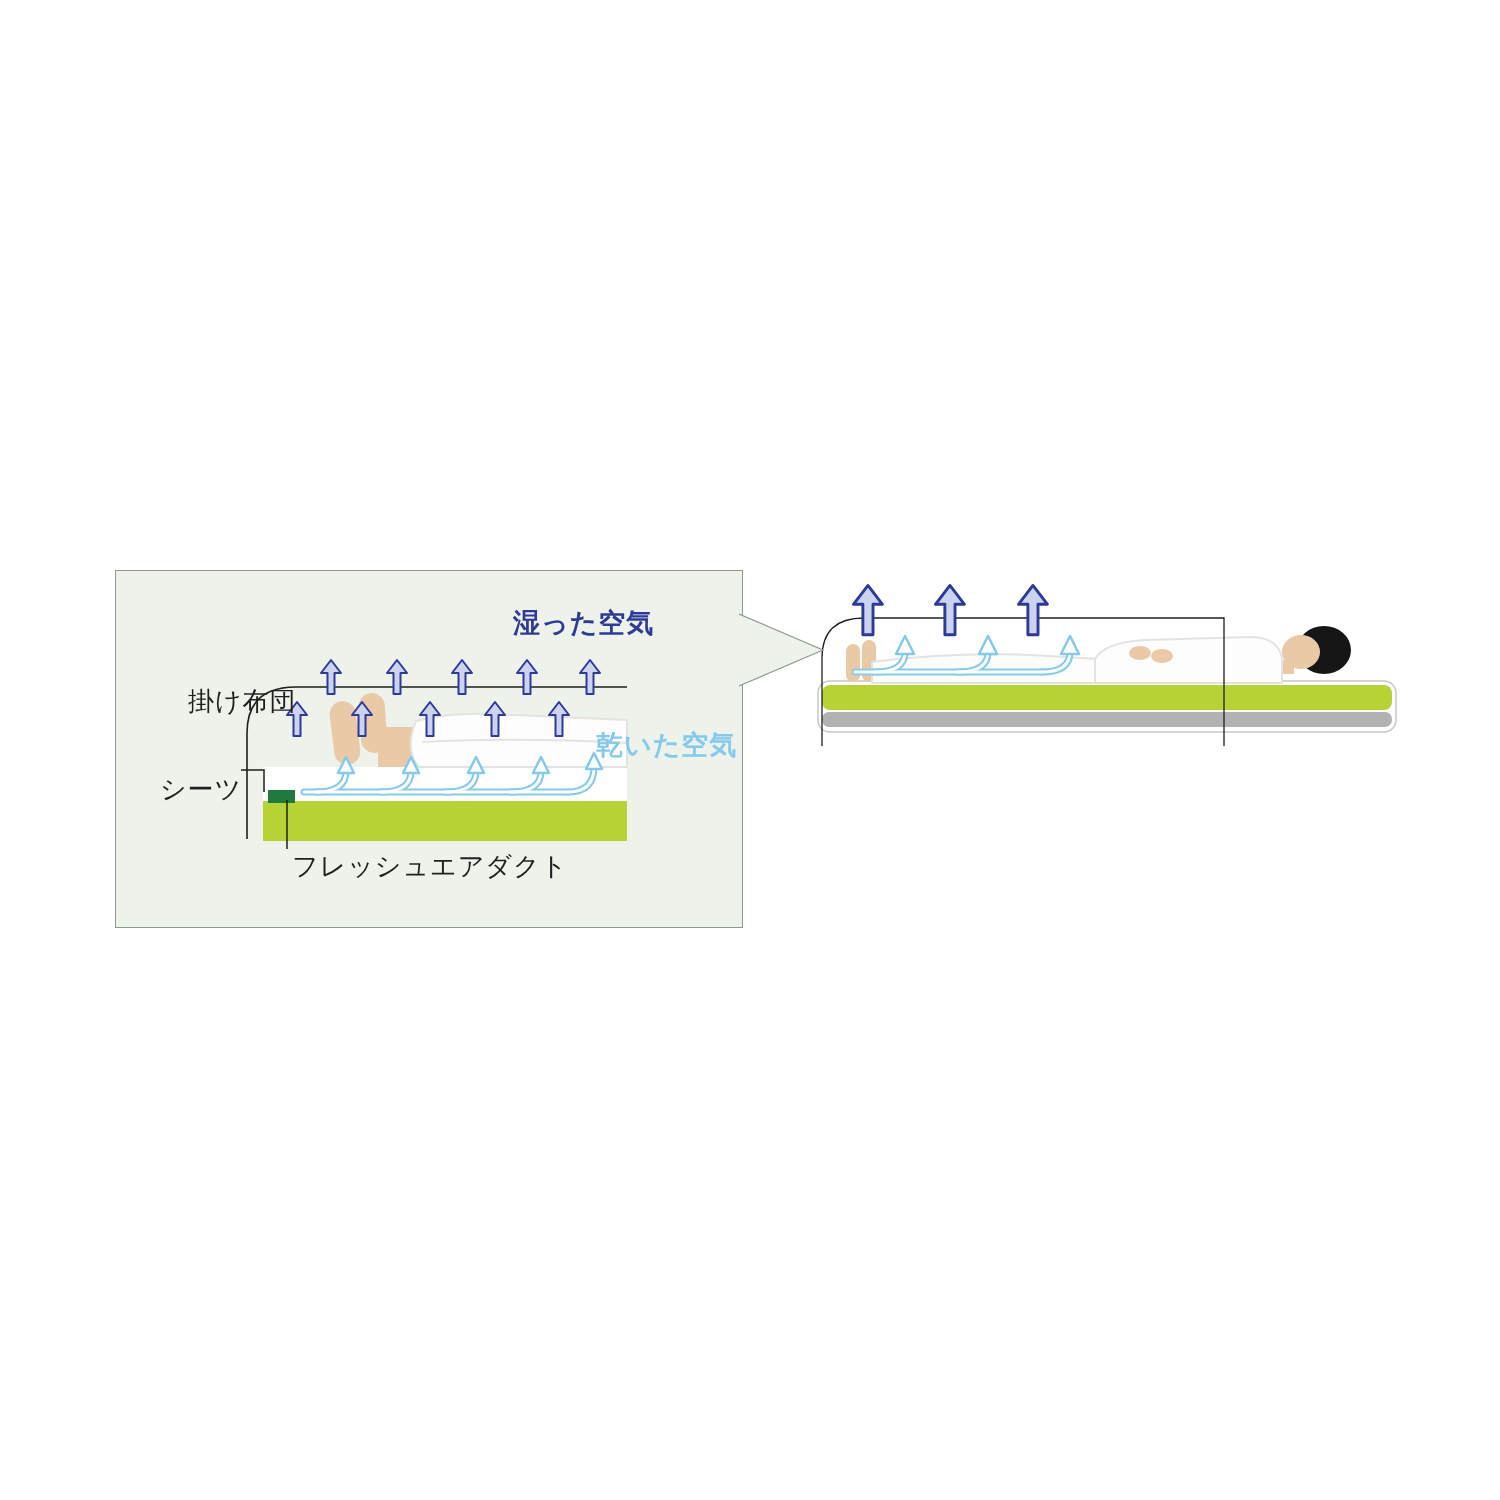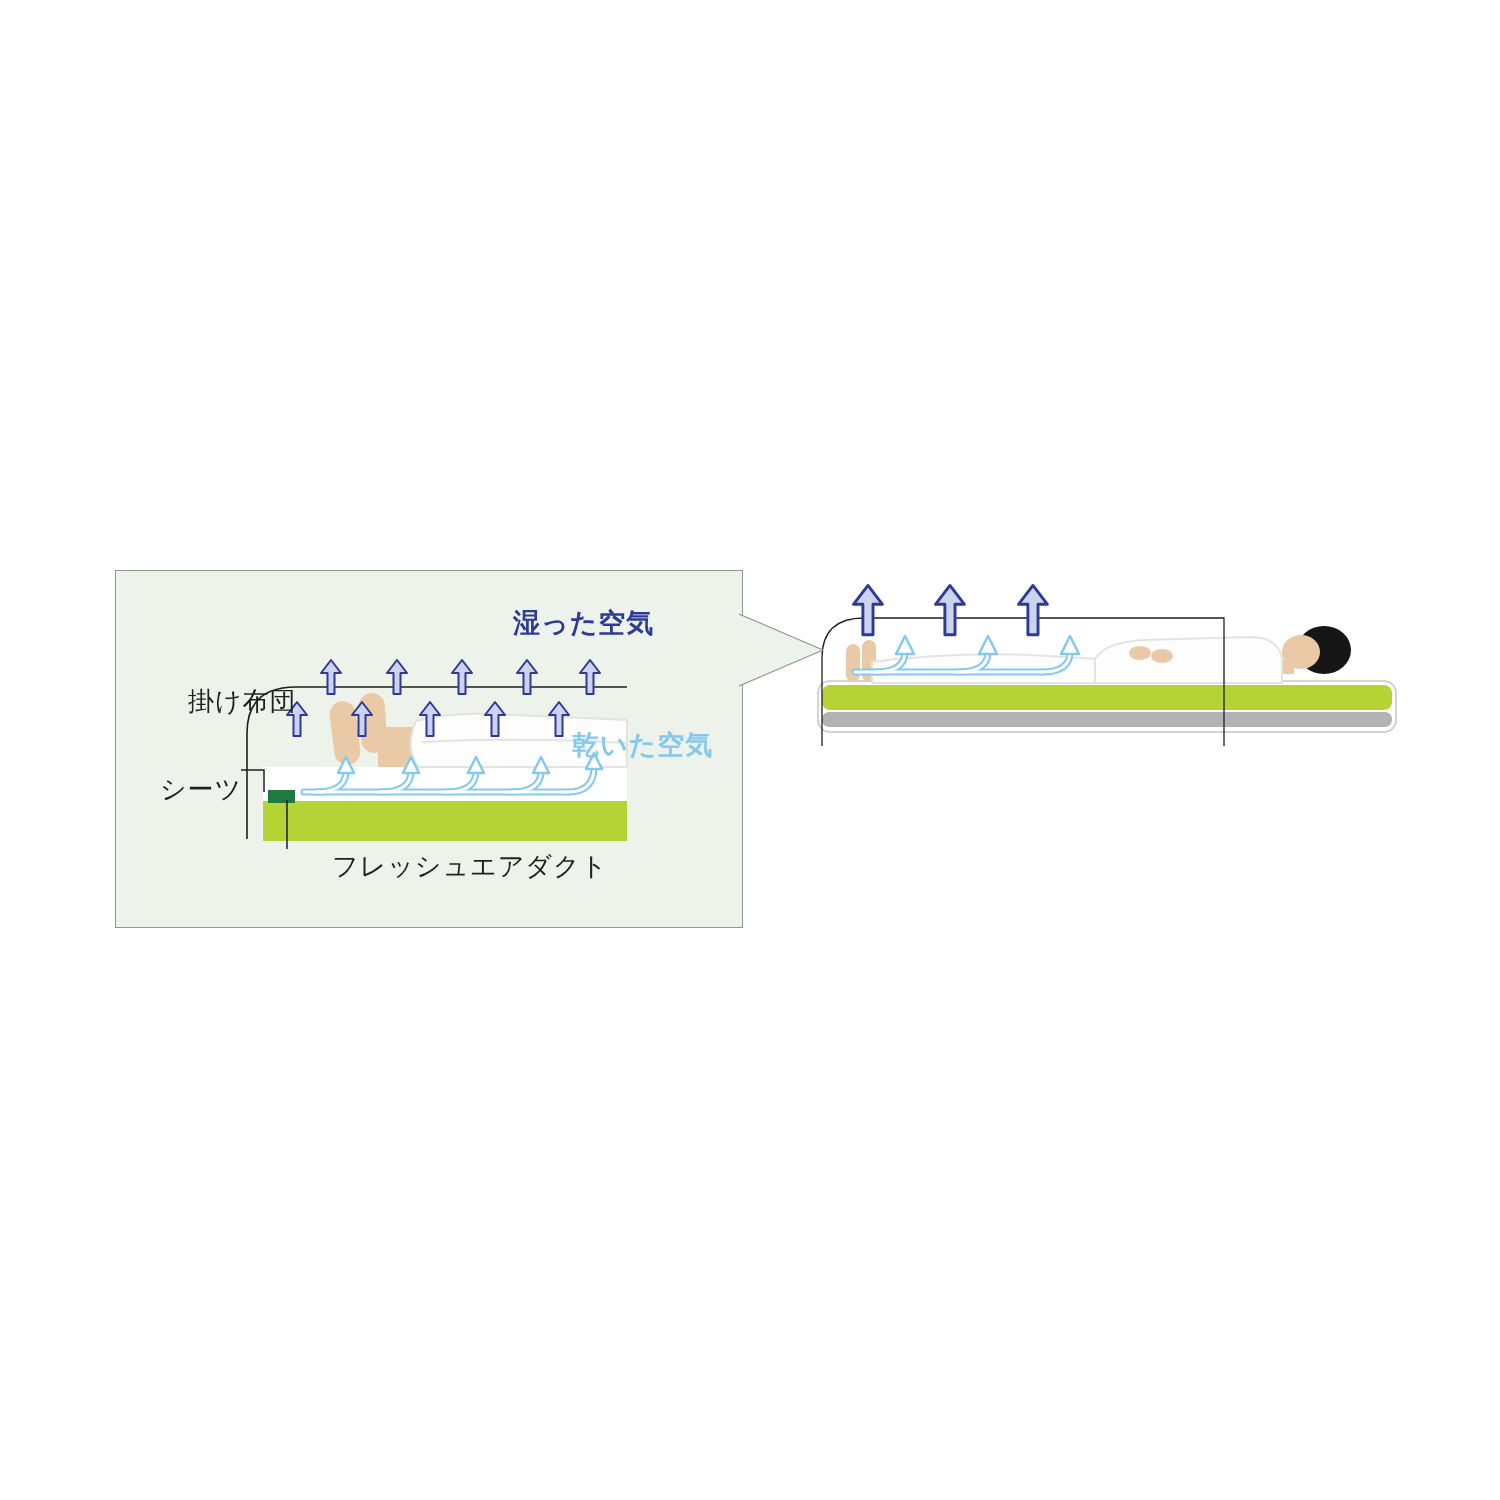--- a/index.html
+++ b/index.html
@@ -100,22 +100,22 @@
         <polygon class="dry-head" points="287,202 303,202 295,186"></polygon>
         <polygon class="dry-head" points="352,202 368,202 360,186"></polygon>
         <polygon class="dry-head" points="417,202 433,202 425,186"></polygon>
         <polygon class="dry-head" points="470,198 486,198 478,182"></polygon>
       </g>
     </svg>
 
     <div class="lbl lbl-damp" style="left:397px;top:38px;">湿った空気</div>
     <div class="lbl" style="left:26px;top:117px;margin-left:46px;">掛け布団</div>
     <div class="lbl" style="left:44px;top:198px;margin-top:7px;">シーツ</div>
-    <div class="lbl lbl-dry" style="left:456px;top:160px;">乾いた空気</div>
-    <div class="lbl" style="left:176px;top:282px;margin-left:40px;">フレッシュエアダクト</div>
+    <div class="lbl lbl-dry" style="left:480px;top:160px;">乾いた空気</div>
+    <div class="lbl" style="left:176px;top:282px;">フレッシュエアダクト</div>
   </div>
 
   <svg class="tail-svg" width="92" height="104" viewBox="0 0 92 104">
     <polygon class="tail-fill" points="0,16 84,52 0,88"></polygon>
     <path class="tail-edge" d="M0,16 L84,52 L0,88"></path>
   </svg>
 
   <svg class="right-figure" width="600" height="230" viewBox="0 0 600 230">
 
     <g>

